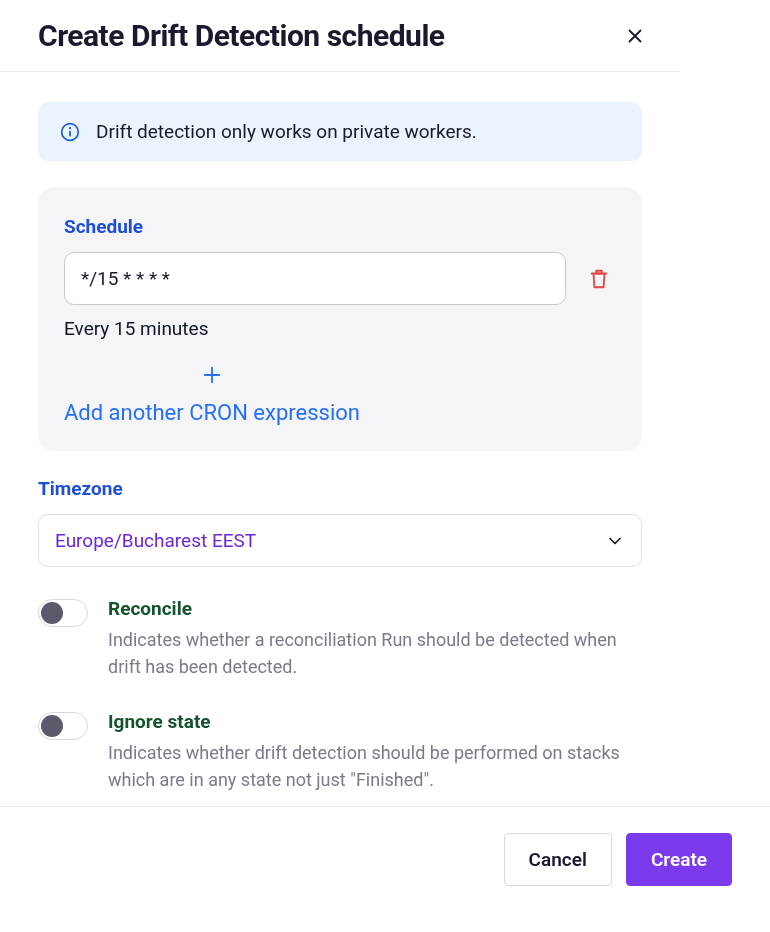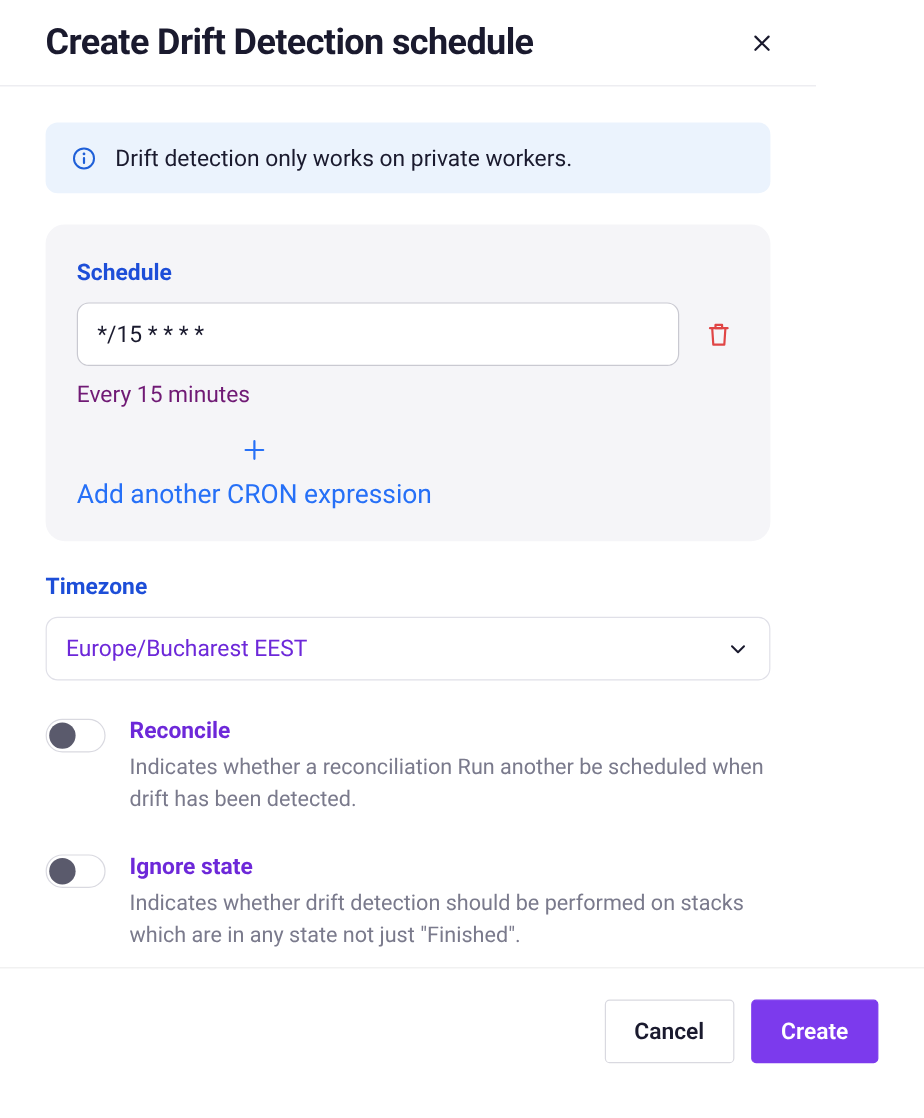--- a/index.html
+++ b/index.html
@@ -116,21 +116,21 @@
     }
     .delete-btn svg {
       width: 22px;
       height: 24px;
       stroke: #e04545;
       fill: none;
       stroke-width: 2;
     }
     .cron-hint {
       font-size: 19px;
-      color: #701a75;
+      color: #0f172a;
       margin-top: 12px;
     }
     .add-cron {
       display: flex;
       align-items: center;
       gap: 14px;
       margin-top: 24px;
       background: none;
       border: none;
       cursor: pointer;
@@ -195,21 +195,21 @@
       height: 22px;
       background: #5a5a6c;
       border-radius: 50%;
     }
     .toggle-content {
       flex: 1;
     }
     .toggle-title {
       font-size: 19px;
       font-weight: 700;
-      color: #6d28d9;
+      color: #14532d;
       margin-bottom: 6px;
     }
     .toggle-desc {
       font-size: 18px;
       color: #7a7a8c;
       line-height: 1.5;
     }
     .modal-footer {
       position: absolute;
       bottom: 0;
@@ -299,21 +299,21 @@
         </svg>
       </div>
     </div>
 
     <div class="toggle-row">
       <div class="toggle-switch">
         <div class="toggle-knob"></div>
       </div>
       <div class="toggle-content">
         <div class="toggle-title">Reconcile</div>
-        <div class="toggle-desc">Indicates whether a reconciliation Run another be scheduled when drift has been detected.</div>
+        <div class="toggle-desc">Indicates whether a reconciliation Run should be detected when drift has been detected.</div>
       </div>
     </div>
 
     <div class="toggle-row">
       <div class="toggle-switch">
         <div class="toggle-knob"></div>
       </div>
       <div class="toggle-content">
         <div class="toggle-title">Ignore state</div>
         <div class="toggle-desc">Indicates whether drift detection should be performed on stacks which are in any state not just "Finished".</div>

